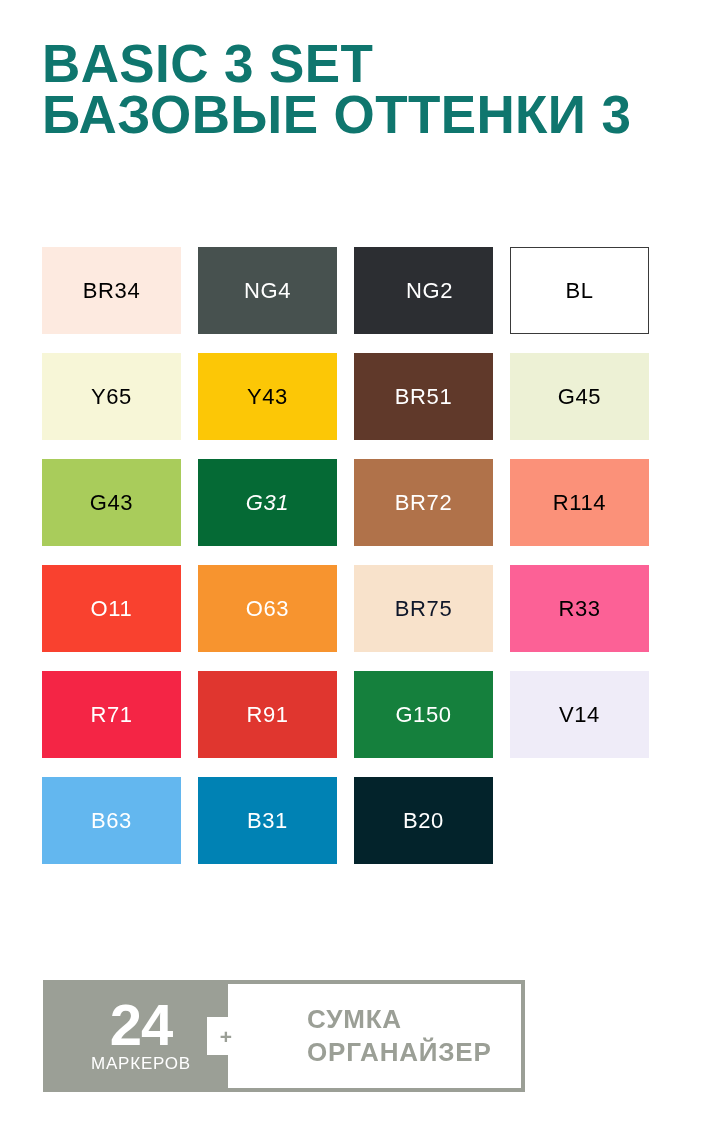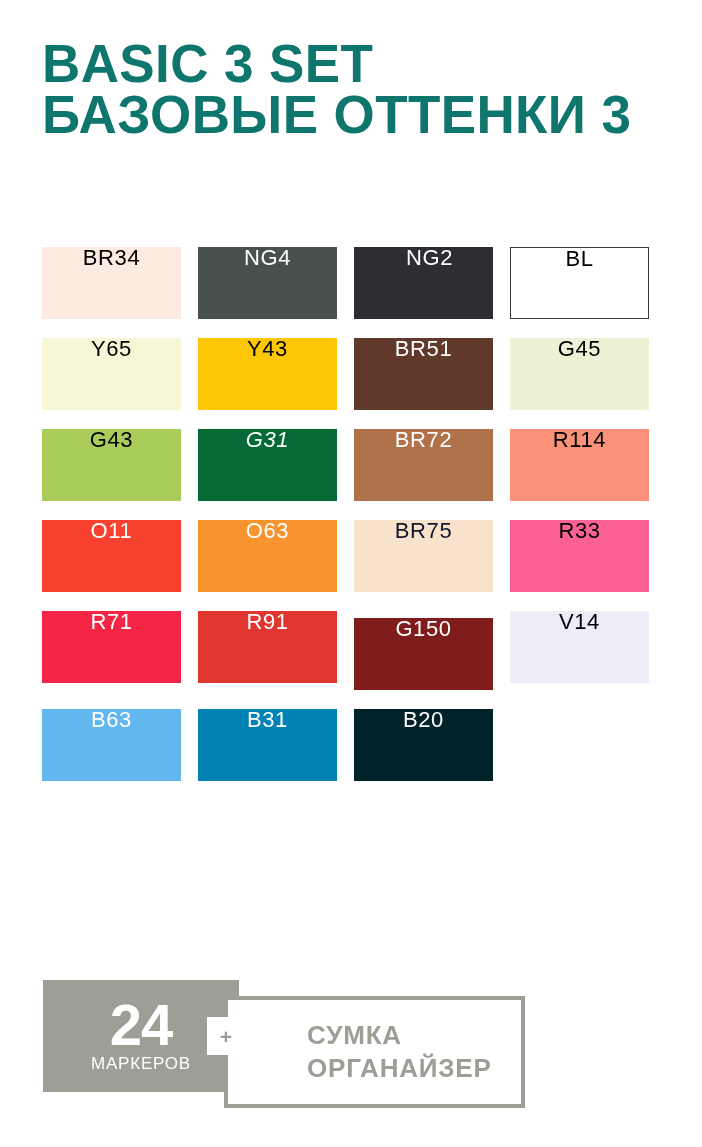--- a/index.html
+++ b/index.html
@@ -39,23 +39,23 @@
     position: absolute;
     left: 42px;
     top: 247px;
     width: 608px;
     display: grid;
     grid-template-columns: repeat(4, 139px);
     column-gap: 17px;
     row-gap: 19px;
   }
   .swatch {
-    height: 72px;
-    display: flex;
-    align-items: flex-start;
+    height: 87px;
+    display: flex;
+    align-items: center;
     justify-content: center;
     box-sizing: border-box;
   }
   .swatch-label {
     font-size: 22px;
     font-weight: 500;
     letter-spacing: 0.6px;
     line-height: 1;
     user-select: none;
   }
@@ -91,21 +91,21 @@
     color: #ffffff;
     font-size: 17px;
     font-weight: 400;
     letter-spacing: 0.8px;
     line-height: 20px;
     margin-top: 3px;
   }
   .footer-panel {
     position: absolute;
     left: 181px;
-    top: 16px;
+    top: 0;
     width: 301px;
     height: 112px;
     box-sizing: border-box;
     background: #ffffff;
     border: 4px solid #9b9f96;
     display: flex;
     flex-direction: column;
     align-items: flex-start;
     justify-content: center;
     padding-left: 79px;
@@ -193,21 +193,21 @@
     </div>
     <div class="swatch" style="background: rgb(252, 97, 150);">
       <span class="swatch-label" style="color: rgb(0, 0, 0);">R33</span>
     </div>
     <div class="swatch" style="background: rgb(244, 37, 69);">
       <span class="swatch-label" style="color: rgb(255, 255, 255);">R71</span>
     </div>
     <div class="swatch" style="background: rgb(224, 54, 47);">
       <span class="swatch-label" style="color: rgb(255, 255, 255);">R91</span>
     </div>
-    <div class="swatch" style="background: #7f1d1d; margin-top: 7px;">
+    <div class="swatch" style="background: #15803d;">
       <span class="swatch-label" style="color: rgb(255, 255, 255);">G150</span>
     </div>
     <div class="swatch" style="background: rgb(239, 236, 248);">
       <span class="swatch-label" style="color: rgb(0, 0, 0);">V14</span>
     </div>
     <div class="swatch" style="background: rgb(99, 183, 239);">
       <span class="swatch-label" style="color: rgb(255, 255, 255);">B63</span>
     </div>
     <div class="swatch" style="background: rgb(0, 130, 180);">
       <span class="swatch-label" style="color: rgb(255, 255, 255);">B31</span>

